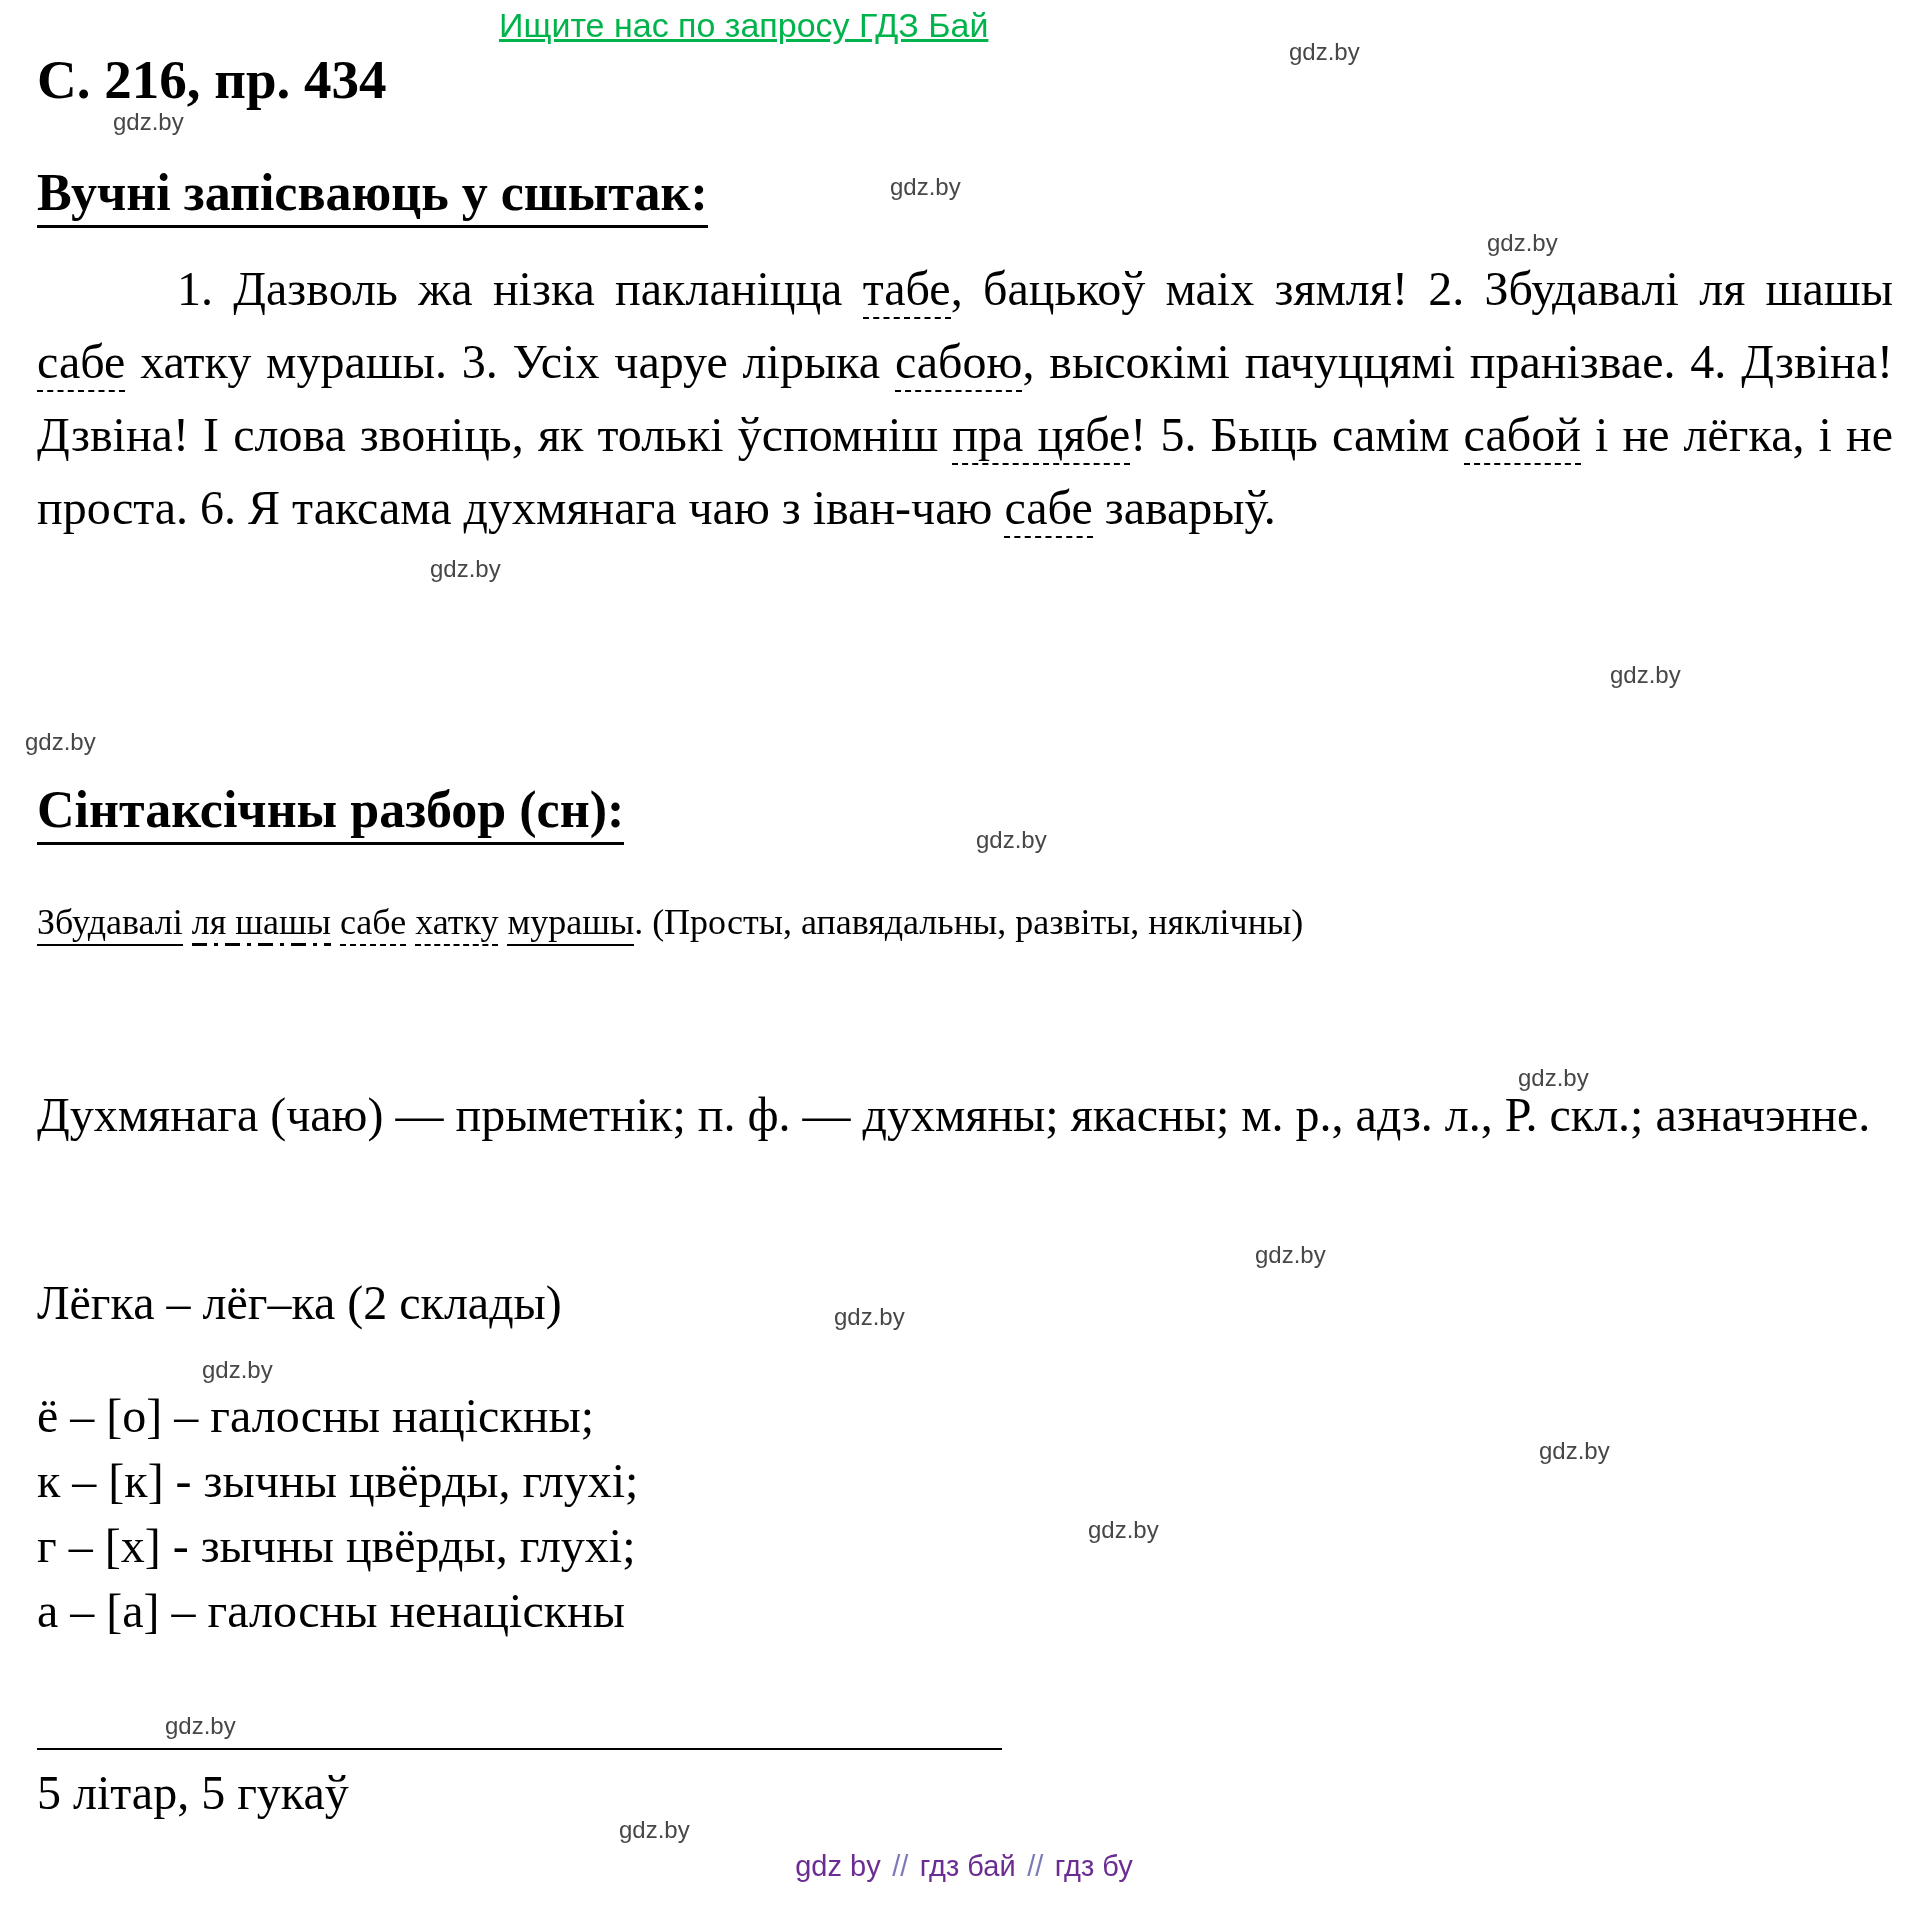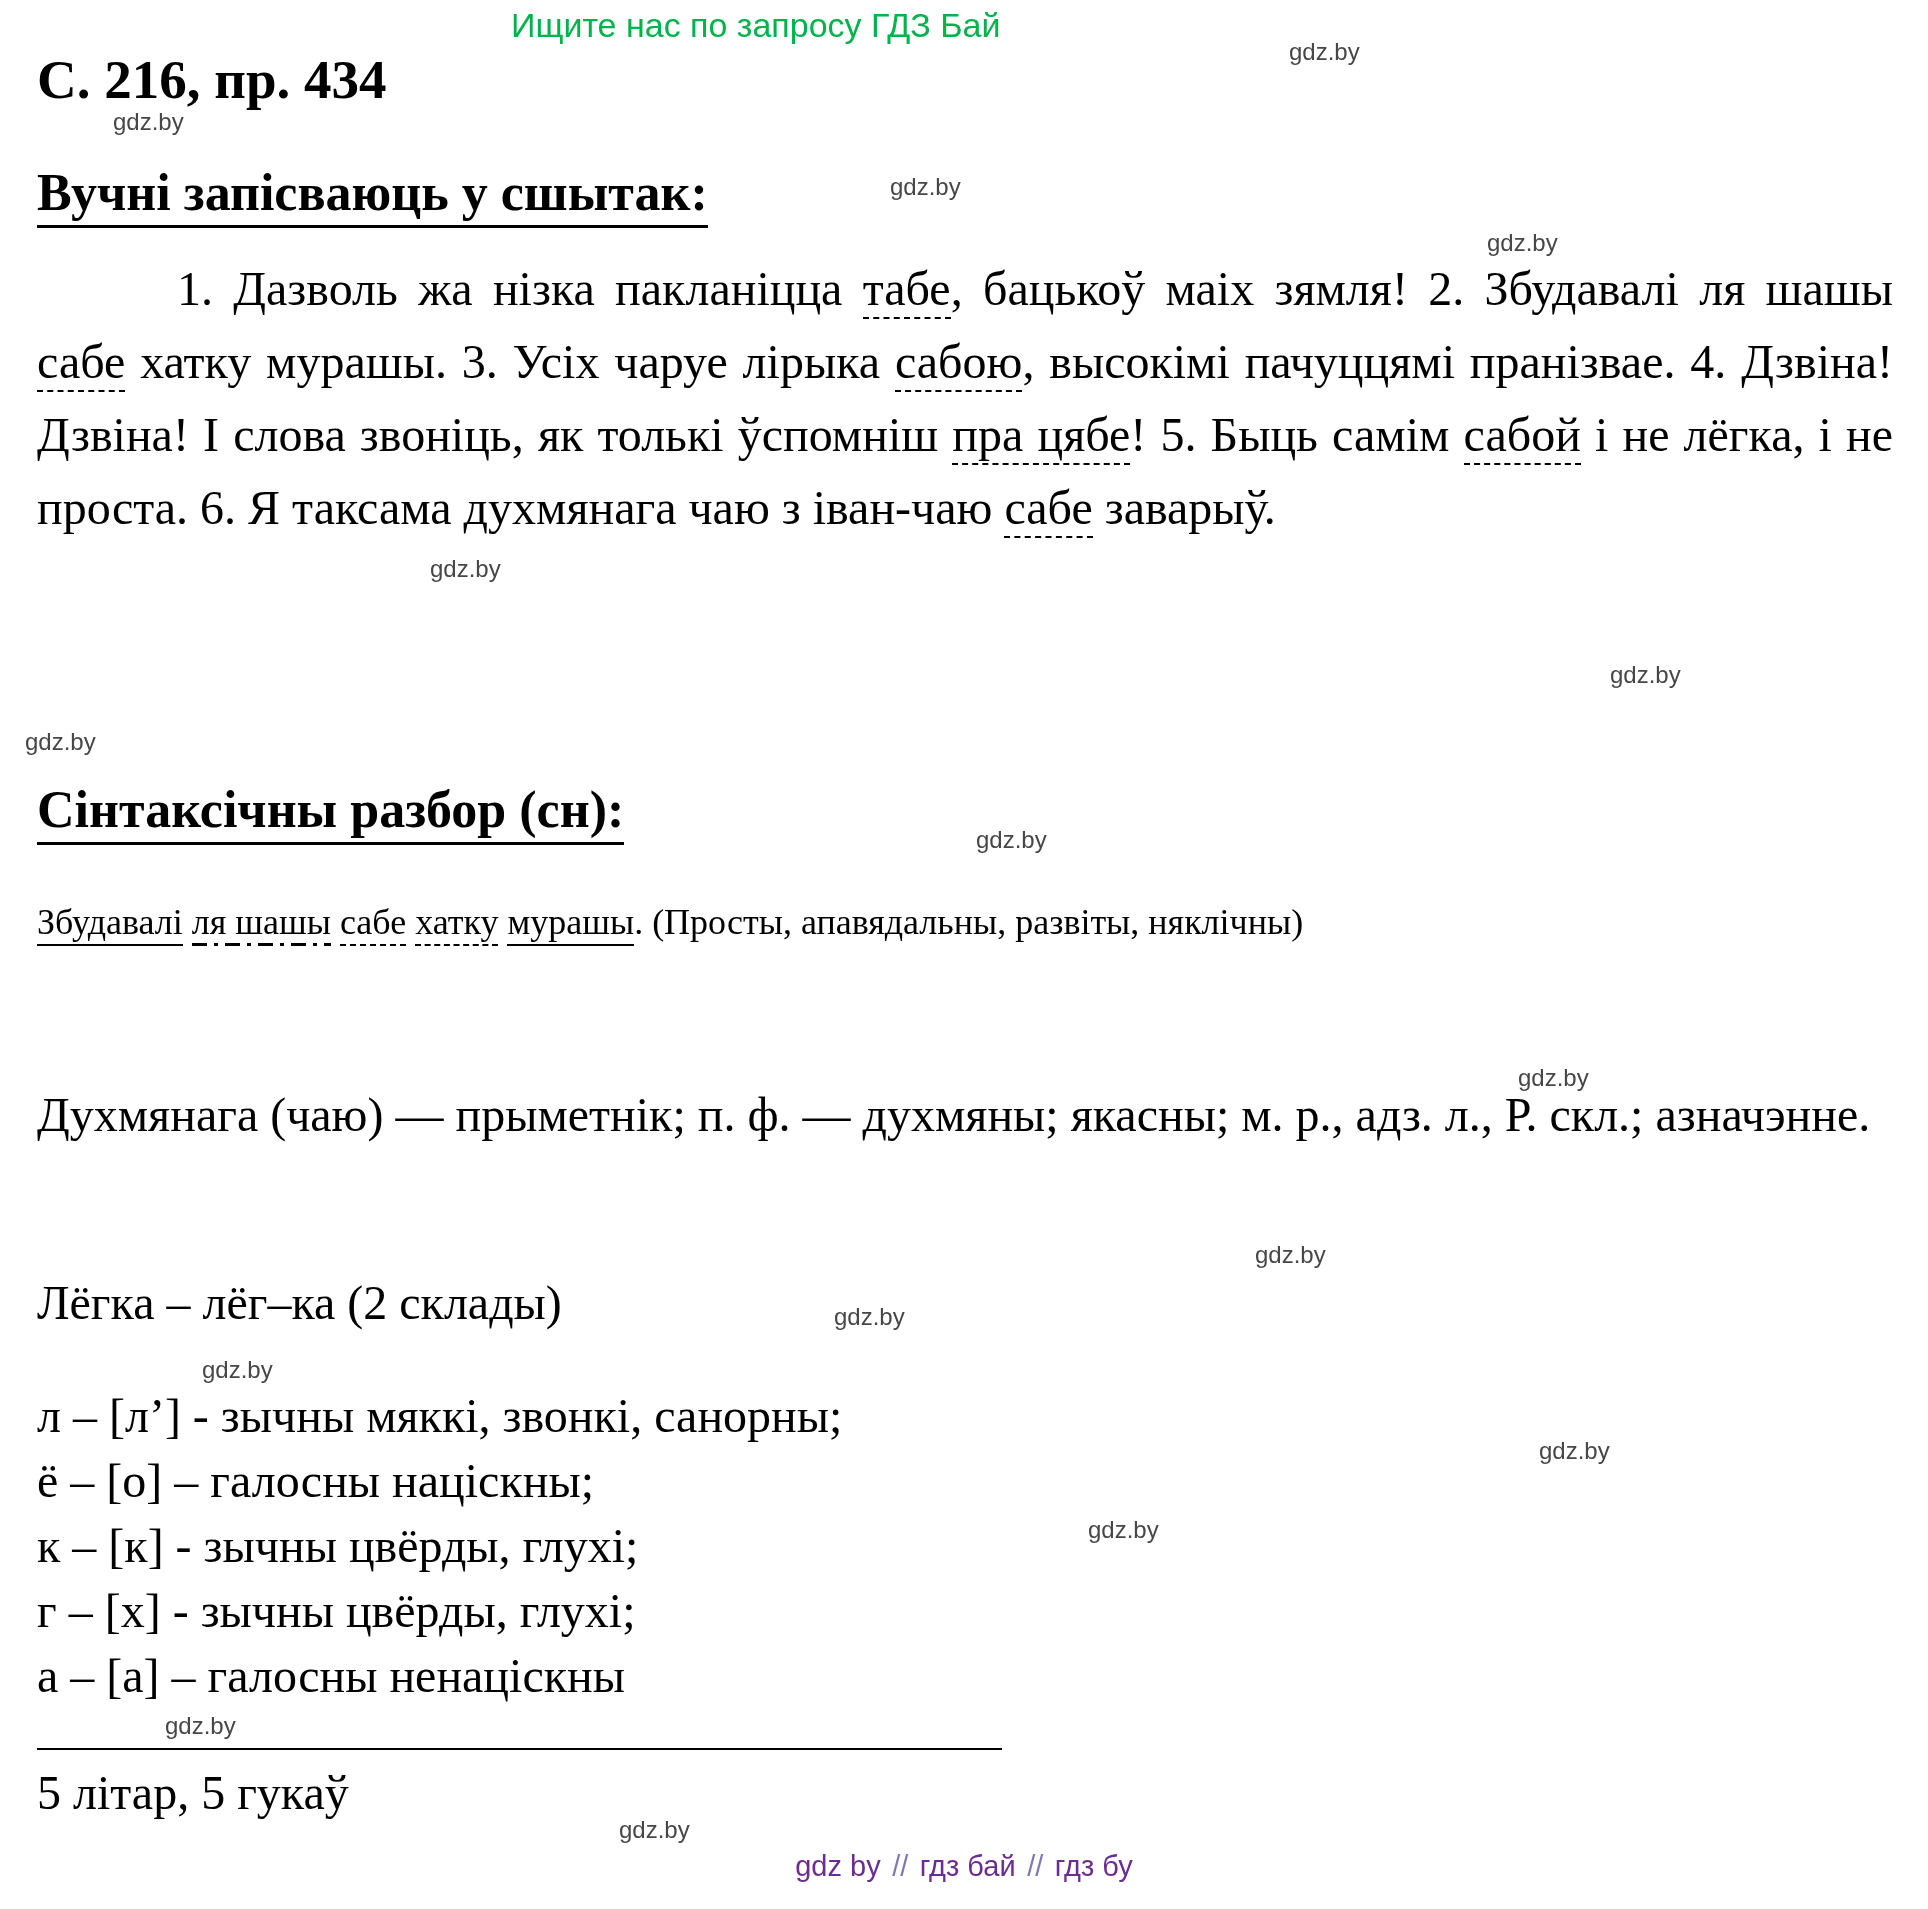--- a/index.html
+++ b/index.html
@@ -83,21 +83,21 @@
     font-family: "Liberation Sans", sans-serif;
     font-size: 29px;
     white-space: nowrap;
   }
   .footer .fw { color: #6b2d91; }
   .footer .fs { color: #7a7ab8; margin: 0 11.5px; }
 </style>
 </head>
 <body>
 
-<div class="banner abs" style="left:511px; top:5.8px;">Ищите нас по запросу ГДЗ Бай</div>
+<div class="banner abs" style="left:499px; top:5.8px;text-decoration:underline;">Ищите нас по запросу ГДЗ Бай</div>
 
 <h1 class="title abs" style="left:37px; top:48px;">С. 216, пр. 434</h1>
 
 <span class="wm" style="left:1289px; top:38px;">gdz.by</span>
 <span class="wm" style="left:113px;  top:108px;">gdz.by</span>
 <span class="wm" style="left:890px;  top:173px;">gdz.by</span>
 <span class="wm" style="left:1487px; top:229px;">gdz.by</span>
 <span class="wm" style="left:430px;  top:555px;">gdz.by</span>
 <span class="wm" style="left:1610px; top:661px;">gdz.by</span>
 <span class="wm" style="left:25px;   top:728px;">gdz.by</span>
@@ -117,21 +117,20 @@
 
 <h2 class="h abs" style="left:37px; top:780px;">Сінтаксічны разбор (сн):</h2>
 
 <p class="parse abs" style="left:37px; right:35px; top:879px;"><span class="u-solid">Збудавалі</span><span> </span><span class="u-dashdot">ля шашы</span><span> </span><span class="u-dash">сабе</span><span> </span><span class="u-dash">хатку</span><span> </span><span class="u-solid">мурашы</span><span>. (Просты, апавядальны, развіты, няклічны)</span></p>
 
 <p class="morph abs" style="left:37px; right:35px; top:1078px;">Духмянага (чаю) — прыметнік; п. ф. — духмяны; якасны; м. р., адз. л., Р. скл.; азначэнне.</p>
 
 <p class="line50 abs" style="left:37px; top:1270px;">Лёгка – лёг–ка (2 склады)</p>
 
 <div class="abs" style="left:37px; top:1383px;">
-  <div class="line50">л – [л’] - зычны мяккі, звонкі, санорны;</div>
   <div class="line50">ё – [о] – галосны націскны;</div>
   <div class="line50">к – [к] - зычны цвёрды, глухі;</div>
   <div class="line50">г – [х] - зычны цвёрды, глухі;</div>
   <div class="line50">а – [а] – галосны ненаціскны</div>
 </div>
 
 <div class="divider abs" style="left:37px; top:1748px; width:965px;"></div>
 
 <p class="line50 abs" style="left:37px; top:1760px;">5 літар, 5 гукаў</p>
 

